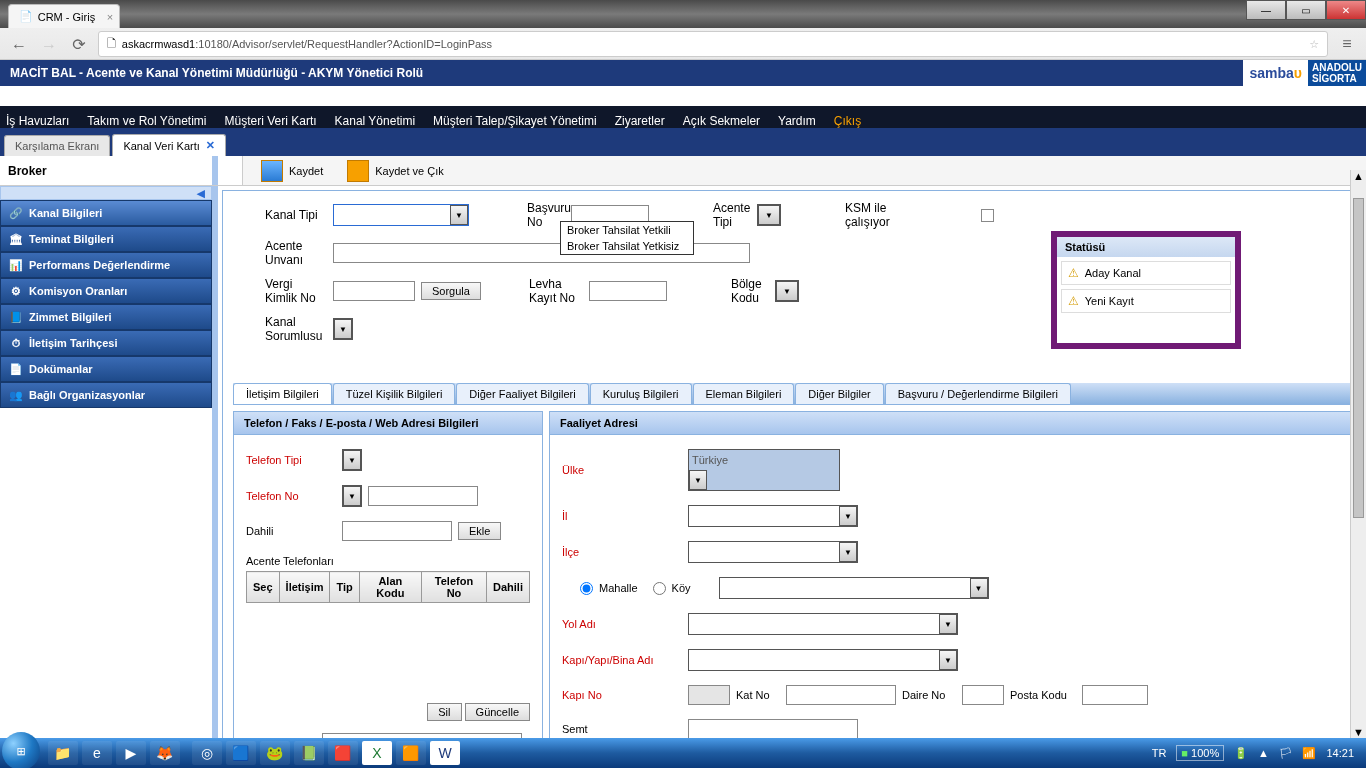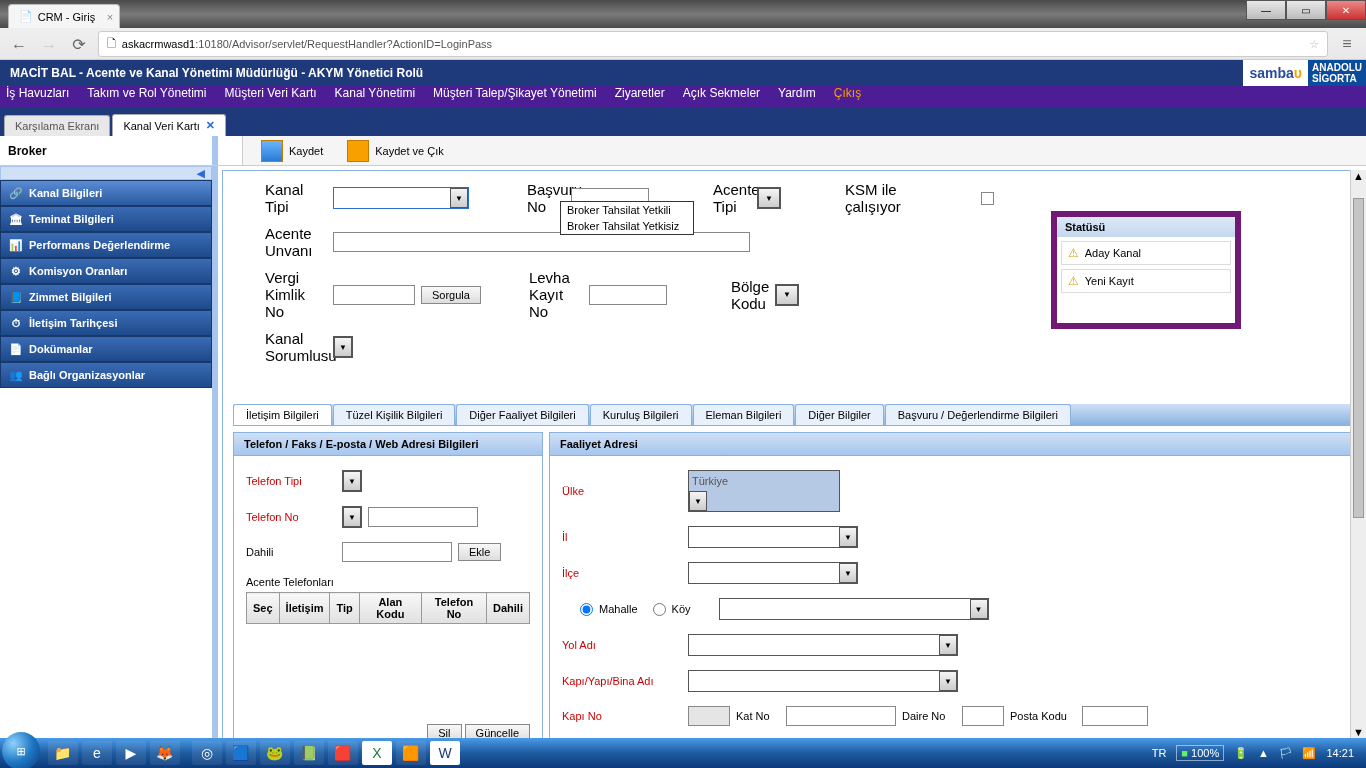--- a/index.html
+++ b/index.html
@@ -20,21 +20,21 @@
 
 
 .app-header { background: #1e3a7b; color: #fff; height: 26px; display: flex; align-items: center; padding: 0 10px; font-weight: bold; font-size: 12px; position:relative;}
 .app-header .logos{position:absolute; right:0; top:0; height:26px; display:flex;}
 .logo-box{background:#fff; height:26px; padding:2px 6px; display:flex; align-items:center; font-weight:bold;}
 .logo-samba{color:#2a4b9b; font-size:14px;}
 .logo-samba .u{ color:#f7a000; }
 .logo-anadolu{ background:#0b4b9b; color:#fff; font-size:10px; line-height:11px; padding:2px 4px;}
 
 
-.main-menu { background: #4c1d95; height: 22px; display: flex; align-items: flex-start; padding: 0 6px; gap: 18px; font-size: 12px; }
+.main-menu { background: #0f172a; height: 22px; display: flex; align-items: flex-end; padding: 0 6px; gap: 18px; font-size: 12px; margin-top: 20px; }
 .main-menu .menu-item { color: #fff; cursor: pointer; }
 .main-menu .menu-item.exit { color: #f7a000; }
 
 
 .doc-tabs { background: #1e3a7b; height: 28px; display:flex; align-items:flex-end; padding-left:4px;}
 .doc-tab { background:#e8e8e8; border:1px solid #aaa; border-bottom:none; border-radius:3px 3px 0 0; padding:4px 10px; font-size:11px; margin-right:2px; display:flex; align-items:center; gap:6px; color:#555;}
 .doc-tab.active{ background:#fff; color:#000;}
 .doc-tab .tab-x{ color:#2a6bd4; font-weight:bold;}
 
 
@@ -51,21 +51,21 @@
 .side-collapse{ height:14px; background:#cfe0f7; border:1px solid #a7c5ed; text-align:right; padding-right:6px; color:#2a6bd4;}
 .side-item{ background:linear-gradient(#3a6bb5,#1e4a8a); color:#fff; border:1px solid #16386b; padding:5px 8px; font-size:11px; display:flex; align-items:center; gap:6px; cursor:pointer; font-weight:bold;}
 .side-item.active{ background:linear-gradient(#5a8bd4,#2a5ba0);}
 .side-ico{ width:14px; height:14px; display:inline-flex; align-items:center; justify-content:center; font-size:11px;}
 
 .content{ flex:1; overflow:auto; padding:4px; position:relative;}
 .content-inner{ border:1px solid #8ab2e0; background:#fff; padding:10px; position:relative;}
 
 
 .frow{ display:flex; align-items:center; gap:6px; margin-bottom:10px; flex-wrap:wrap;}
-.flabel{ width:94px; font-size:15px;padding-left:32px;}
+.flabel{ width:94px; font-size:12px;padding-left:32px;}
 .ftxt{ border:1px solid #888; height:20px; padding:1px 3px; font-size:11px; background:#fff;}
 .fsel{ border:1px solid #555; height:20px; width:18px; background:linear-gradient(#f5f5f5,#ccc); display:inline-flex; align-items:center; justify-content:center; font-size:8px;}
 .sel-wrap{ display:inline-flex; border:1px solid #555;}
 .sel-wrap .ftxt{border:none;}
 .fbtn{ border:1px solid #888; background:linear-gradient(#f8f8f8,#ddd); padding:2px 10px; font-size:11px; cursor:pointer;}
 .fchk{ width:13px; height:13px; border:1px solid #888; background:#fff;}
 
 
 .dd-open{ position:absolute; left:337px; top:30px; width:134px; border:1px solid #333; background:#fff; z-index:5;}
 .dd-opt{ padding:2px 6px; font-size:11px; cursor:pointer;}

